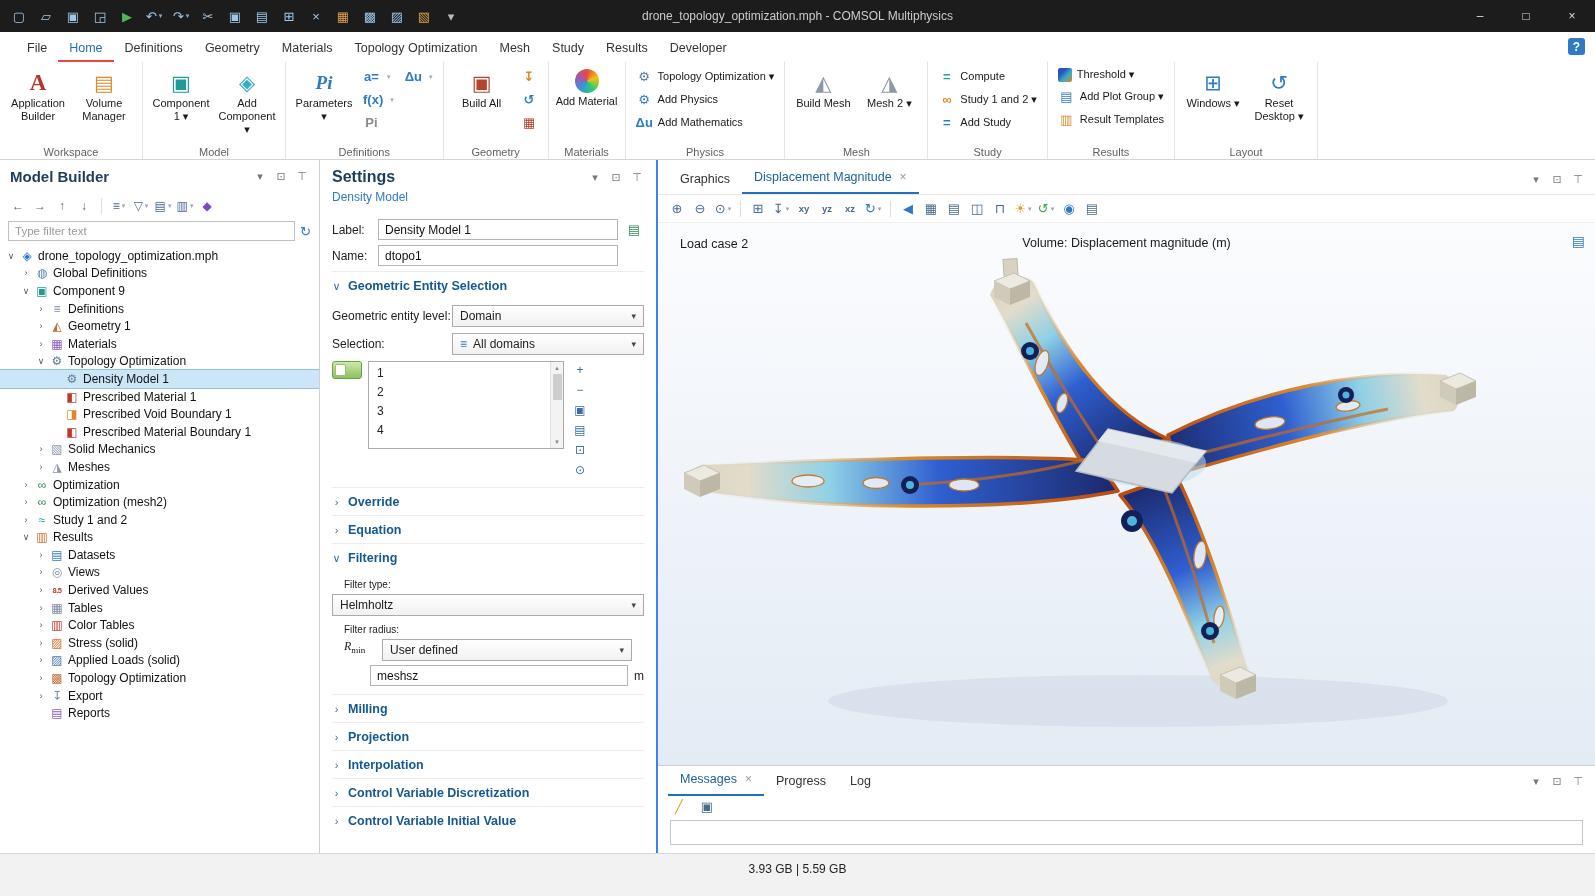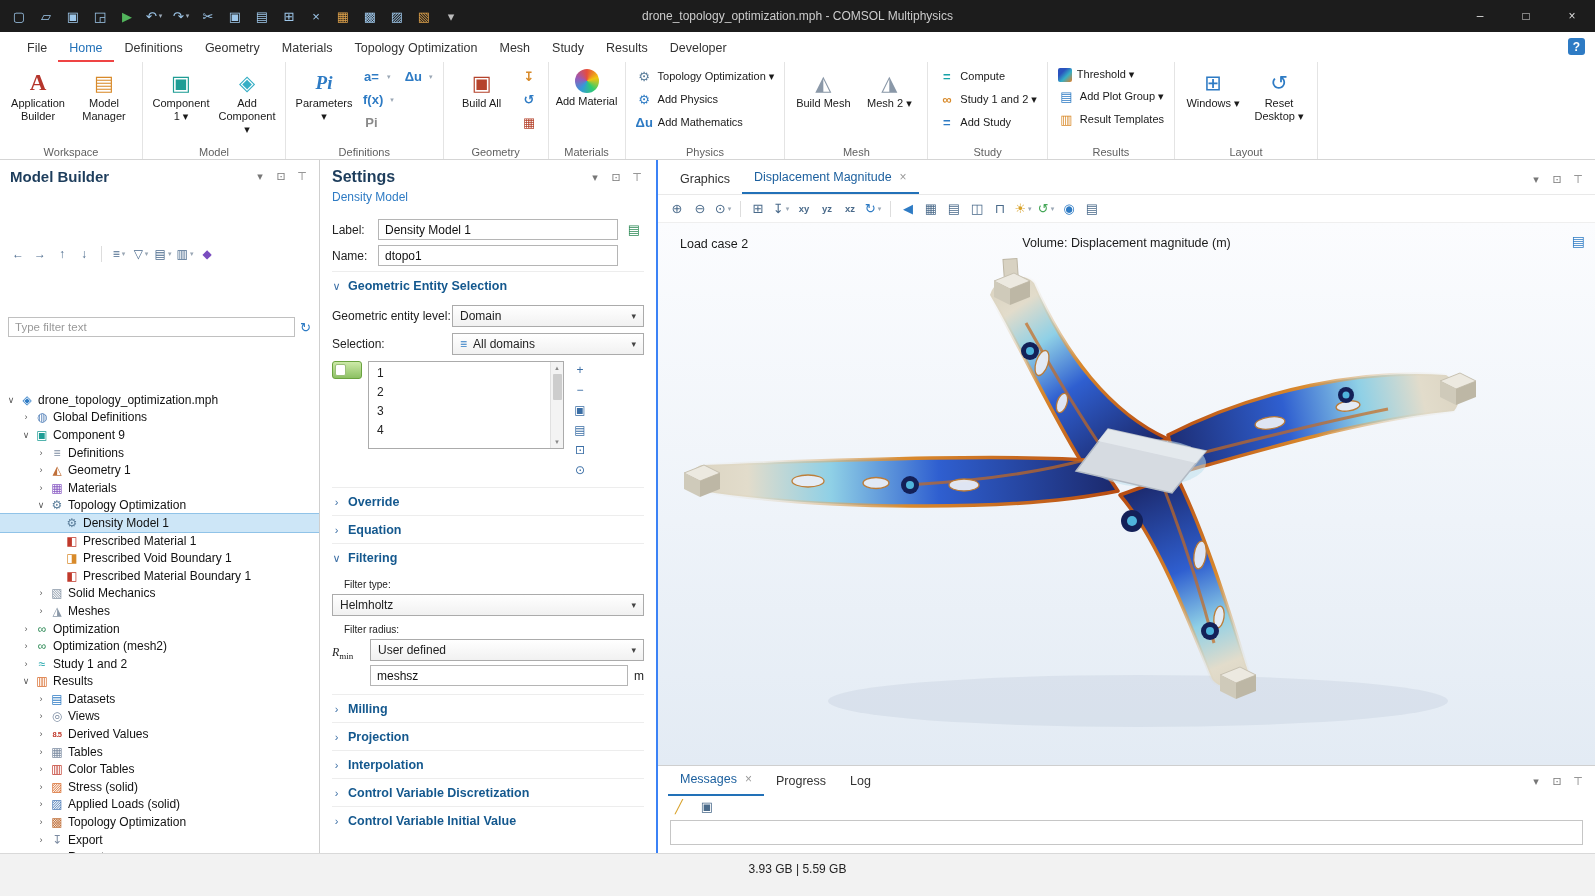--- a/index.html
+++ b/index.html
@@ -29,21 +29,21 @@
 .ric.serif{font-family:"Liberation Serif",serif;font-weight:bold;font-size:23px;}
 .ric.pi{font-family:"Liberation Serif",serif;font-style:italic;font-weight:bold;font-size:19px;}
 .rlab{font-size:11px;line-height:1.2;color:#1a1a1a;}
 .rsmall{display:flex;align-items:center;gap:5px;padding:3px 4px;border-radius:3px;font-size:11.5px;color:#1a1a1a;white-space:nowrap;}
 .rics{min-width:17px;height:17px;display:flex;align-items:center;justify-content:center;font-size:13px;font-weight:bold;}
 .ric.mat{border-radius:50%;background:conic-gradient(#e74c3c,#f1c40f,#2ecc71,#3498db,#9b59b6,#e74c3c);width:24px;height:24px;}
 .rics.thresh{width:14px;height:14px;min-width:14px;background:linear-gradient(135deg,#2a52be 30%,#35aec5 60%,#e67e22);border-radius:2px;}
 .rgl{position:absolute;bottom:1px;left:0;right:0;text-align:center;font-size:11px;color:#5f5f5f;}
 
 .main{display:flex;height:693px;}
-.panel-mb{width:320px;border-right:1px solid #cfcfcf;display:flex;flex-direction:column;background:#fff;gap:48px;}
+.panel-mb{width:320px;border-right:1px solid #cfcfcf;display:flex;flex-direction:column;background:#fff;}
 .phead{height:33px;display:flex;align-items:center;padding:0 10px;}
 .ptitle{font-size:15px;font-weight:bold;color:#1d3d5c;}
 .pctrl{margin-left:auto;display:flex;gap:7px;color:#777;font-size:11px;align-items:center;}
 .pc{width:14px;height:14px;display:flex;align-items:center;justify-content:center;color:#777;}
 .mbtools{height:26px;display:flex;align-items:center;gap:2px;padding:0 8px;}
 .mbt{min-width:20px;height:20px;display:flex;align-items:center;justify-content:center;color:#49698c;font-size:12px;border-radius:3px;}
 .filterrow{padding:2px 8px 4px;display:flex;gap:5px;align-items:center;}
 .filterinput{flex:1;height:20px;border:1px solid #c0c0c0;font-size:11.5px;padding:0 6px;color:#444;background:#fff;font-family:inherit;}
 .filterinput::placeholder{color:#999;}
 .refresh{color:#2e7bc4;font-size:13px;}
@@ -79,21 +79,21 @@
 .activedot{width:11px;height:12px;background:#fff;border:1px solid #9bbf7a;border-radius:2px;}
 .sellist{width:196px;height:88px;border:1px solid #ababab;background:#fff;display:flex;flex:none;}
 .selitems{flex:1;padding-top:1px;}
 .selitem{height:19px;display:flex;align-items:center;padding-left:8px;font-size:12px;}
 .sscroll{width:13px;background:#f3f3f3;border-left:1px solid #e0e0e0;display:flex;flex-direction:column;align-items:center;}
 .sarrow{font-size:6px;color:#888;padding:3px 0;}
 .sthumb{width:9px;height:26px;background:#cdcdcd;border-radius:1px;}
 .selbtns{display:flex;flex-direction:column;gap:2px;}
 .selbtn{width:20px;height:18px;display:flex;align-items:center;justify-content:center;color:#3b6ea5;font-size:12px;}
 .fl-label{font-size:10px;margin:8px 12px 4px;}
-.radrow{display:flex;align-items:flex-end;gap:8px;margin:4px 0;}
+.radrow{display:flex;align-items:flex-start;gap:8px;margin:4px 12px;}
 .rmin{font-size:12px;font-style:italic;font-family:"Liberation Serif",serif;width:30px;flex:none;}
 .rmin sub{font-size:9px;font-style:normal;}
 .radrow .dd{flex:1;}
 .inrow{display:flex;align-items:center;gap:6px;margin:4px 0 8px 38px;}
 .unit{font-size:12px;}
 
 .panel-gfx{flex:1;display:flex;flex-direction:column;background:#fff;min-width:0;}
 .gtabs{height:35px;display:flex;align-items:flex-end;padding-left:10px;border-bottom:1px solid #e9e9e9;}
 .dtab{padding:8px 12px;display:flex;align-items:center;gap:8px;font-size:12.5px;color:#333;}
 .dtab.active{color:#1b5f9e;border-bottom:2px solid #2271b8;}
@@ -167,21 +167,21 @@
 <div class="ribbon" id="ribbon-groups">
     <div class="rgroup">
       <div class="rcols">
         <div class="rcol large">
           <div class="rlarge">
             <span class="ric serif" style="color: rgb(181, 53, 44);">A</span>
             <span class="rlab">Application Builder</span>
           </div>
           <div class="rlarge">
             <span class="ric" style="color: rgb(216, 138, 42);">▤</span>
-            <span class="rlab">Model Manager</span>
+            <span class="rlab">Volume Manager</span>
           </div>
         </div>
       </div>
       <div class="rgl">Workspace</div>
     </div>
     <div class="rgroup">
       <div class="rcols">
         <div class="rcol large">
           <div class="rlarge">
             <span class="ric" style="color: rgb(31, 157, 149);">▣</span>

